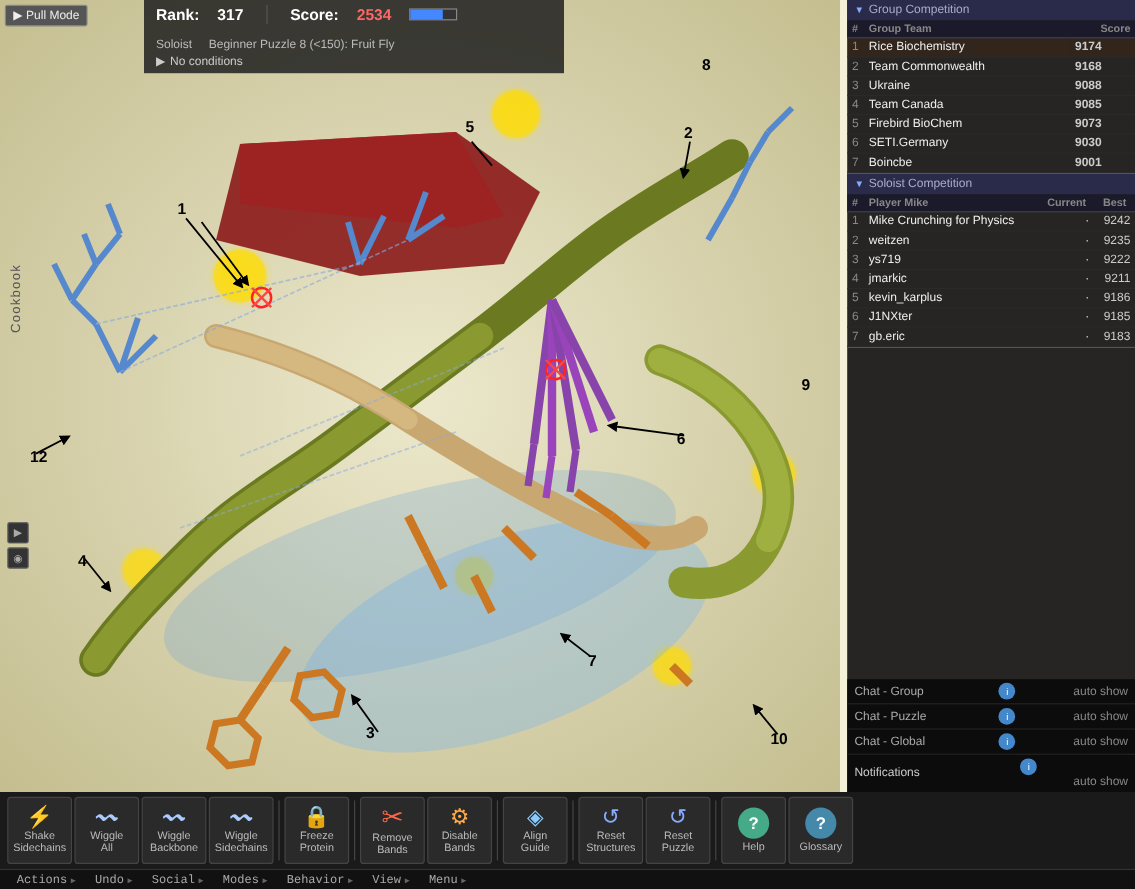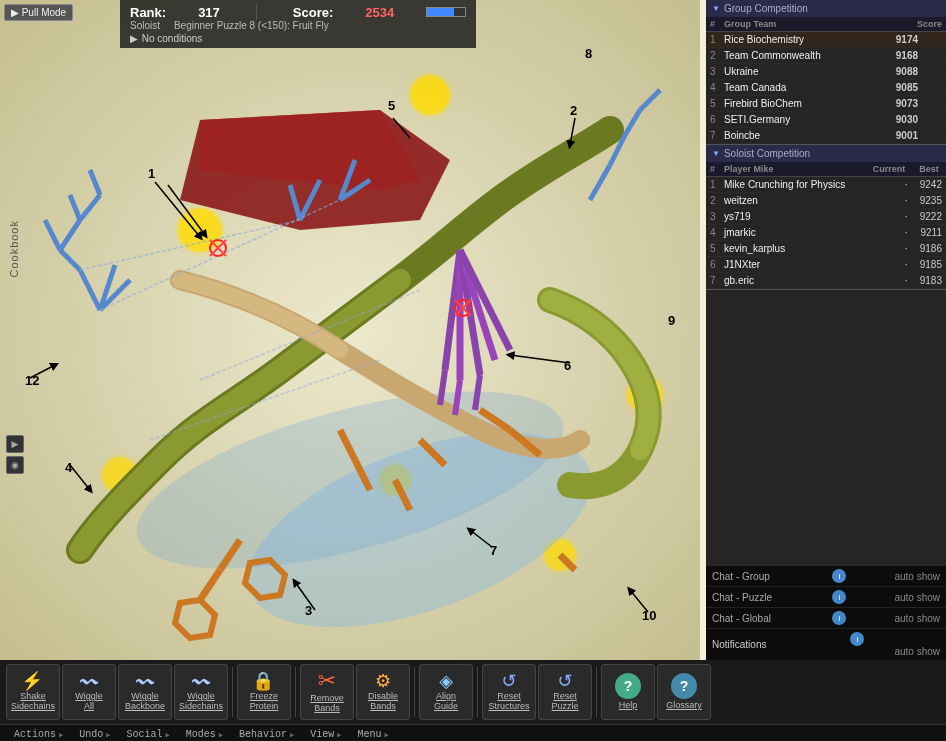--- a/index.html
+++ b/index.html
@@ -60,39 +60,39 @@
       background: rgba(30,30,30,0.85);
       color: #fff;
       padding: 4px 10px;
       font-size: 11px;
       min-width: 350px;
     }
 
     #score-panel .rank-score-row {
       display: flex;
       align-items: center;
-      gap: 32px;
+      gap: 15px;
     }
 
     #score-panel .rank-label { font-size: 13px; font-weight: bold; }
     #score-panel .score-label { font-size: 13px; font-weight: bold; }
     #score-panel .score-value { color: #ff6666; font-size: 13px; font-weight: bold; }
     #score-panel .score-bar {
       width: 40px; height: 10px;
       background: #333;
       border: 1px solid #888;
       display: inline-block;
       vertical-align: middle;
     }
     #score-panel .score-bar-fill {
       height: 100%;
       background: #4488ff;
       width: 70%;
     }
-    #score-panel .puzzle-info { font-size: 10px; color: #bbb; }
+    #score-panel .puzzle-info { font-size: 10px; color: #bbb; margin-top: 12px; }
     #score-panel .no-conditions {
       display: flex; align-items: center; gap: 4px;
       font-size: 10px; color: #ccc; margin-top: 2px;
     }
 
     #cookbook-label {
       left: 12px;
       top: 200px;
       color: #666;
       font-size: 11px;
@@ -212,21 +212,20 @@
 
     .toolbar-btn .btn-icon {
       font-size: 18px;
       line-height: 1;
     }
 
     .toolbar-btn .btn-label {
       font-size: 9px;
       line-height: 1.1;
       color: #bbb;
-      text-decoration: underline;
     }
 
     .toolbar-separator {
       width: 1px;
       height: 50px;
       background: #444;
       margin: 0 2px;
     }
 
     #toolbar-menus {

